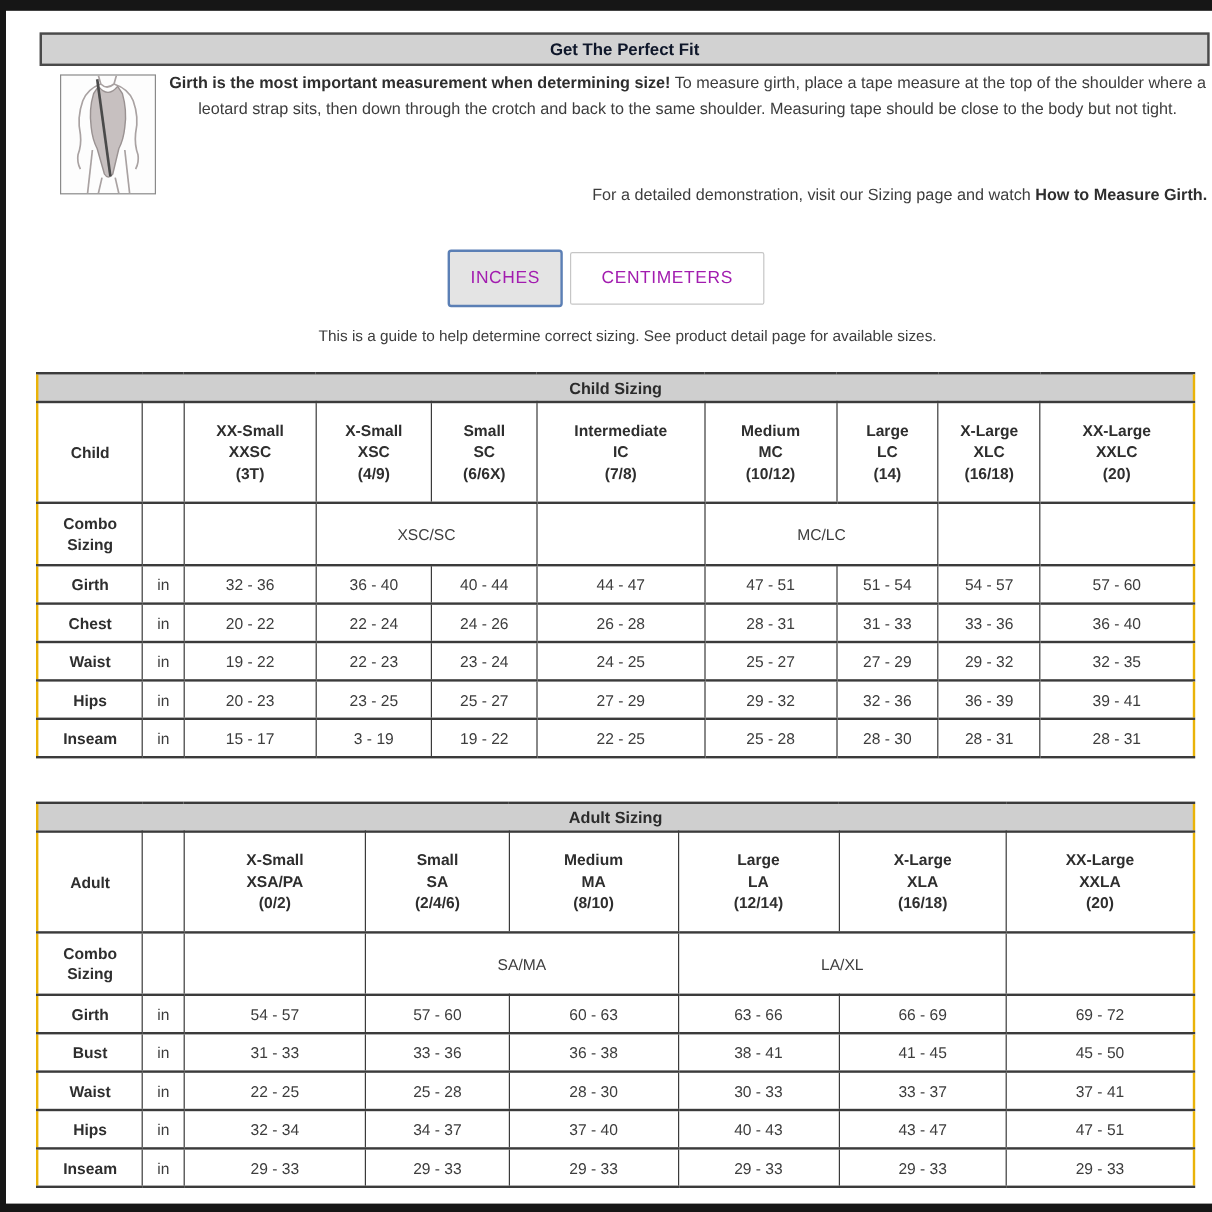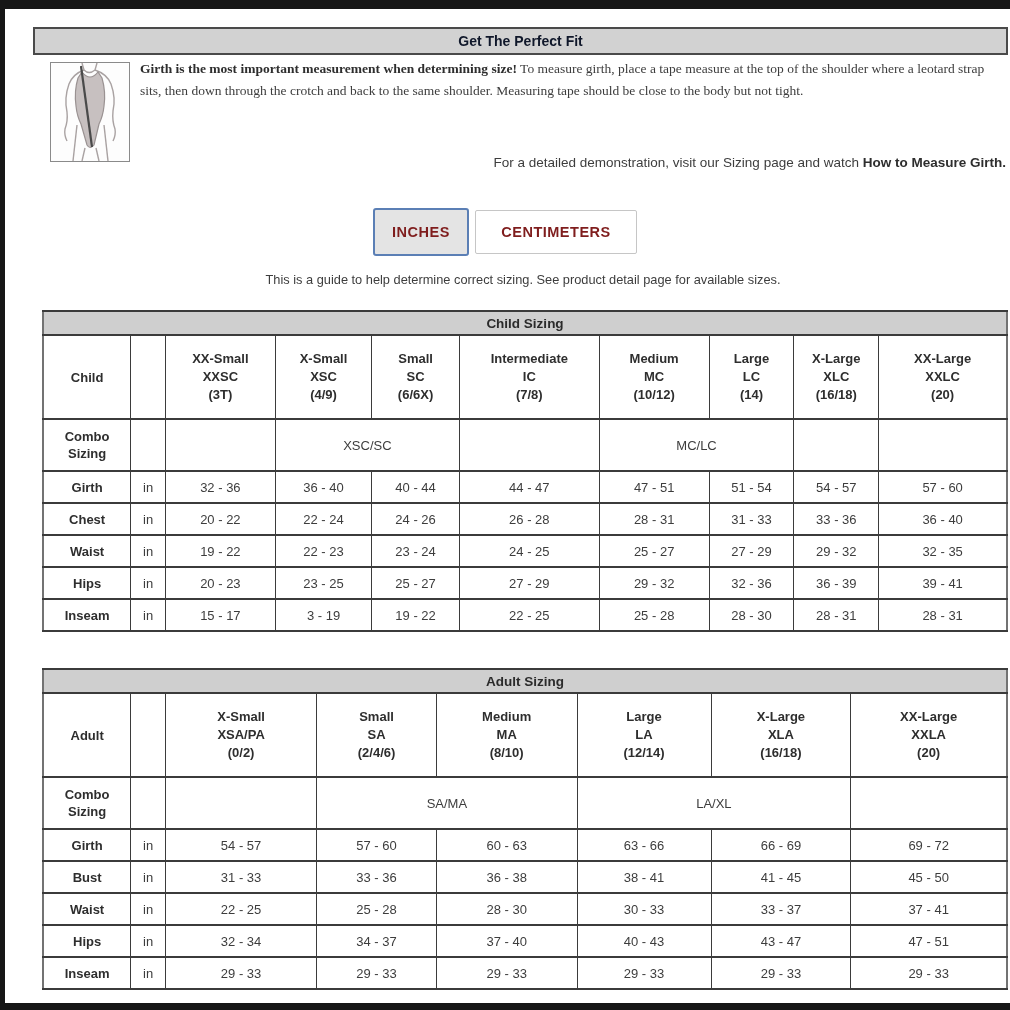--- a/index.html
+++ b/index.html
@@ -15,52 +15,52 @@
     position:absolute;left:33px;top:27px;width:975px;height:28px;box-sizing:border-box;
     background:#d2d2d2;border:2px solid #4a4a4a;
     text-align:center;font-size:14px;font-weight:bold;color:#0f172a;line-height:24px;
   }
   .diagram{
     position:absolute;left:50px;top:62px;width:80px;height:100px;
     border:1px solid #8a8a8a;background:#fdfdfd;box-sizing:border-box;
   }
   .intro{
     position:absolute;left:140px;top:58px;width:866px;margin:0;
-    text-align:left;font-size:13.5px;line-height:22px;color:#3d3d3d;font-family:Liberation Serif, serif;
+    text-align:center;font-size:13.5px;line-height:22px;color:#3d3d3d;
   }
   .intro b{color:#2e2e2e;}
   .demo-line{
     position:absolute;left:40px;top:155px;width:966px;margin:0;
     text-align:right;font-size:13.5px;color:#3d3d3d;
   }
   .demo-line b{color:#2e2e2e;}
   .unit-buttons{
     position:absolute;left:0;top:208px;width:1010px;
     display:flex;justify-content:center;align-items:center;gap:6px;
   }
   .btn{
-    font-family:"Liberation Sans", sans-serif;font-size:14.5px;color:#7f1d1d;
-    cursor:pointer;letter-spacing:0.5px;font-weight:bold;
+    font-family:"Liberation Sans", sans-serif;font-size:14.5px;color:#a21caf;
+    cursor:pointer;letter-spacing:0.5px;
   }
   .btn-inches{
     width:96px;height:48px;background:#e4e4e4;
     border:2px solid #5b7fb5;border-radius:3px;
   }
   .btn-cm{
     width:162px;height:44px;background:#ffffff;
     border:1px solid #c6c6c6;border-radius:2px;
   }
   .guide-note{
     position:absolute;left:40px;top:272px;width:966px;margin:0;
     text-align:center;font-size:12.8px;color:#3d3d3d;
   }
 
   table.size-table{
-    position:absolute;left:42px;width:966px;table-layout:fixed;
-    border-collapse:collapse;border:2px solid #737373;
+    position:absolute;left:30px;width:966px;table-layout:fixed;
+    border-collapse:collapse;border:2px solid #eab308;
     font-size:13px;color:#3d3d3d;
   }
   table.size-table td{
     border:1px solid #3b3b3b;border-top-width:2px;border-bottom-width:2px;
     text-align:center;vertical-align:middle;padding:0 2px;box-sizing:border-box;
     overflow:hidden;
   }
   #child-table{top:310px;}
   #adult-table{top:668px;}
   td.t-title{

